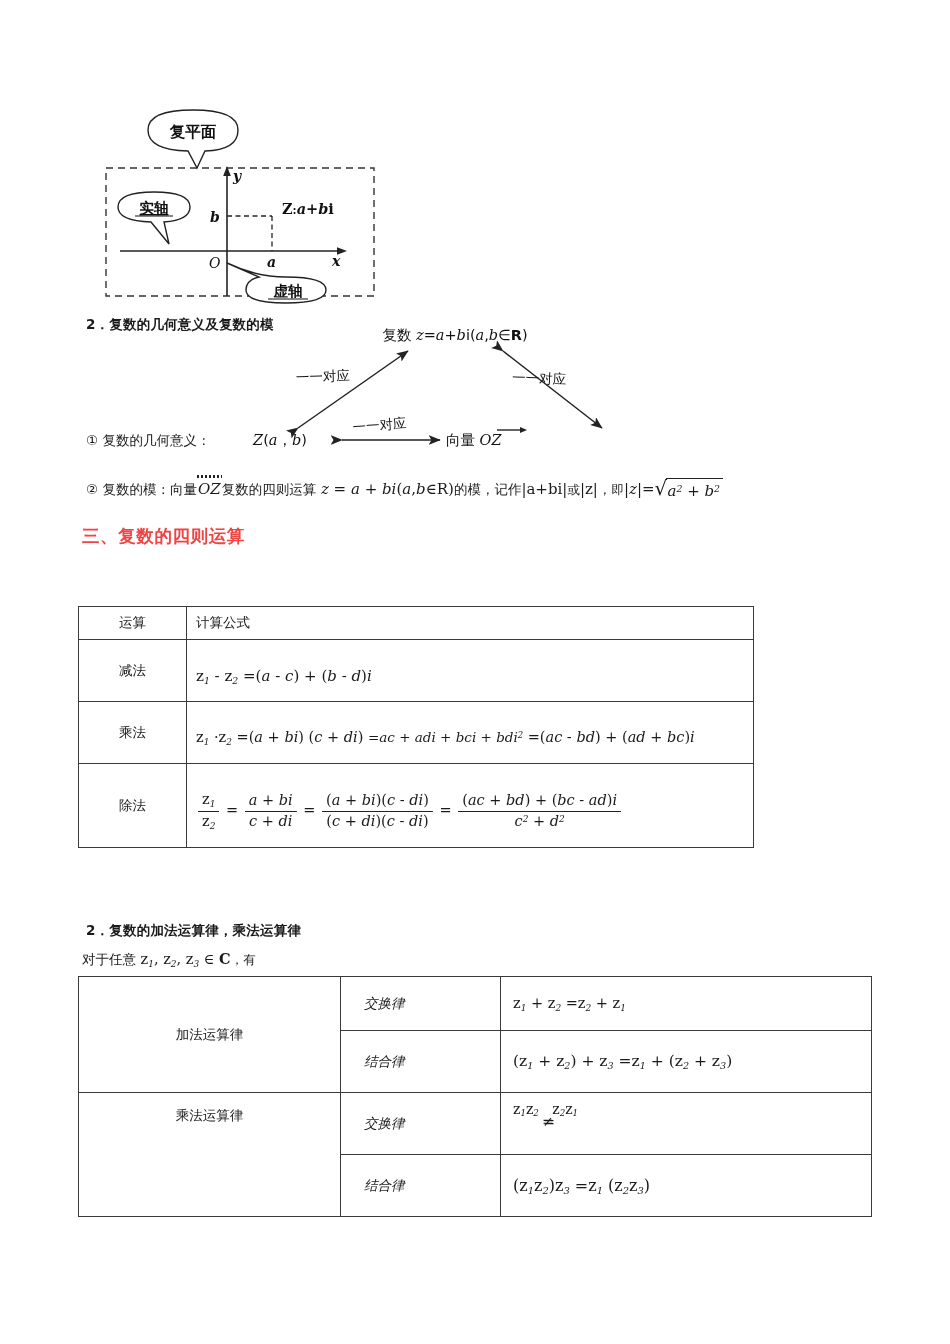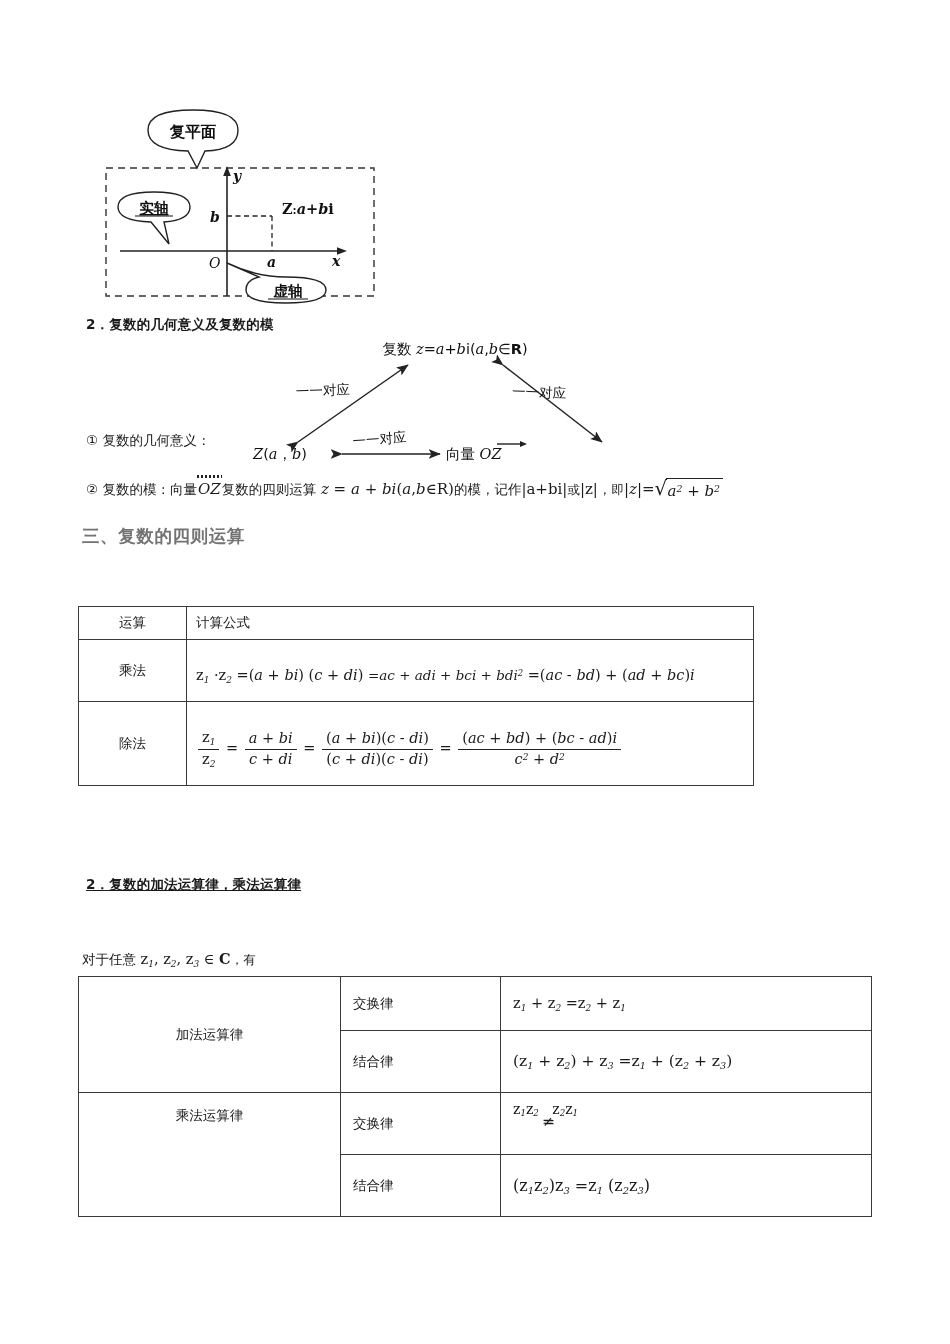--- a/index.html
+++ b/index.html
@@ -42,39 +42,39 @@
                  repeating-linear-gradient(90deg,#222 0 2px,transparent 2px 4px); }
 
   
   .diagram { position: absolute; left: 96px; top: 104px; width: 300px; height: 205px; }
   .diagram svg { display: block; }
 
   
   .h-num { position: absolute; font-size: 13.5px; font-weight: bold; letter-spacing: .2px; }
   .sec-blue {
     position: absolute; left: 82px; top: 524px;
-    font-size: 17.5px; font-weight: bold; color: #737373; letter-spacing: .6px;
+    font-size: 17.5px; font-weight: bold; color: #ef4444; letter-spacing: .6px;
   }
   .para { position: absolute; font-size: 13.5px; line-height: 1.5; white-space: nowrap; }
 
   
-  .corr { position: absolute; left: 250px; top: 338px; width: 460px; height: 125px; }
+  .corr { position: absolute; left: 250px; top: 324px; width: 460px; height: 125px; }
 
   
   table { border-collapse: collapse; position: absolute; }
   td { border: 1px solid #3a3a3a; vertical-align: middle; }
   .tbl1 { left: 78px; top: 606px; width: 676px; }
   .tbl1 td.c1 { width: 108px; text-align: center; font-size: 13.5px; padding: 6px 16px; }
   .tbl1 td.c2 { padding: 18px 0 7px 9px; font-size: 14px; }
   .tbl1 tr.head td { height: 33px; padding-top: 4px; padding-bottom: 4px; }
 
   .tbl2 { left: 78px; top: 976px; width: 794px; }
   .tbl2 td { font-size: 13.5px; }
   .tbl2 td.n1 { width: 262px; text-align: center; }
-  .tbl2 td.n2 { width: 160px; padding-left: 12px; }
+  .tbl2 td.n2 { width: 160px; padding-left: 23px; font-style: italic; }
   .tbl2 td.n3 { padding-left: 12px; font-size: 14px; }
 
   .fml { font-family: "DejaVu Serif", "Liberation Serif", serif; font-size: 14.5px;
          white-space: nowrap; margin-top: 37px; }
 </style>
 </head>
 <body>
 
 <div class="page">
 
@@ -156,20 +156,29 @@
   </div>
 
   <div class="sec-blue">三、复数的四则运算</div>
 
 
   <table class="tbl1">
     <tbody>
         <tr class="head">
       <td class="c1">运算</td>
       <td class="c2" style="font-size:13.5px;">计算公式</td>
+    </tr>
+    <tr>
+      <td class="c1" style="height:62px;">减法</td>
+      <td class="c2">
+        <span class="fml" style="font-size:15px;">
+          <span class="mn">z</span><sub class="s">1</sub> - <span class="mn">z</span><sub class="s">2</sub>
+          =(<span class="mi">a</span> - <span class="mi">c</span>) + (<span class="mi">b</span> - <span class="mi">d</span>)<span class="mi">i</span>
+        </span>
+      </td>
     </tr>
     <tr>
       <td class="c1" style="height:62px;">乘法</td>
       <td class="c2">
         <span class="fml" style="font-size:14.5px;">
           <span class="mn">z</span><sub class="s">1</sub> ·<span class="mn">z</span><sub class="s">2</sub>
           =(<span class="mi">a</span> + <span class="mi">bi</span>) (<span class="mi">c</span> + <span class="mi">di</span>)
           <span style="font-size:13.5px;">=<span class="mi">ac</span> + <span class="mi">adi</span> + <span class="mi">bci</span> + <span class="mi">bdi</span><sup class="s">2</sup></span>
           =(<span class="mi">ac</span> - <span class="mi">bd</span>) + (<span class="mi">ad</span> + <span class="mi">bc</span>)<span class="mi">i</span>
         </span>
@@ -185,21 +194,21 @@
           =
           <span class="frac"><span class="num">(<span class="mi">a</span> + <span class="mi">bi</span>)(<span class="mi">c</span> - <span class="mi">di</span>)</span><span class="den">(<span class="mi">c</span> + <span class="mi">di</span>)(<span class="mi">c</span> - <span class="mi">di</span>)</span></span>
           =
           <span class="frac"><span class="num">(<span class="mi">ac</span> + <span class="mi">bd</span>) + (<span class="mi">bc</span> - <span class="mi">ad</span>)<span class="mi">i</span></span><span class="den"><span class="mi">c</span><sup class="s">2</sup> + <span class="mi">d</span><sup class="s">2</sup></span></span>
         </span>
       </td>
     </tr>
   </tbody>
     </table>
 
-  <div class="h-num" style="left:86px; top:876px;text-decoration:underline;">2．复数的加法运算律，乘法运算律</div>
+  <div class="h-num" style="left:86px; top:922px;">2．复数的加法运算律，乘法运算律</div>
 
   <div class="para" style="left:82px; top:948px;">
     <span class="cjk">对于任意</span><span class="fml" style="font-size:14.5px;">
       <span class="mn">z</span><sub class="s">1</sub>, <span class="mn">z</span><sub class="s">2</sub>, <span class="mn">z</span><sub class="s">3</sub> ∈ <span class="mn" style="font-weight:bold;">C</span></span><span class="cjk" style="font-size:12.5px;">，有</span>
   </div>
 
   <table class="tbl2">
     <tbody>
         <tr>
       <td class="n1" rowspan="2" style="height:54px;">加法运算律</td>

